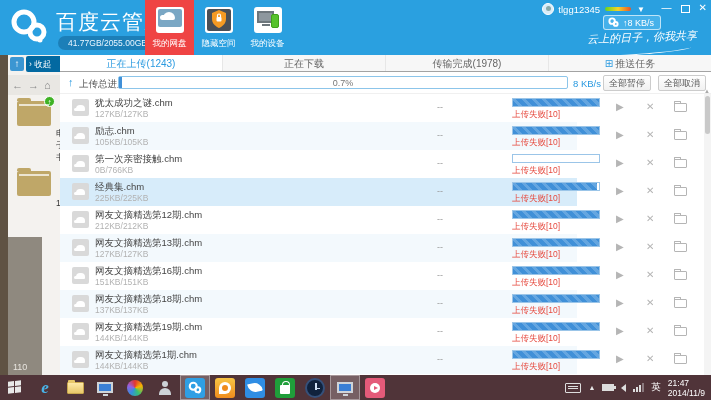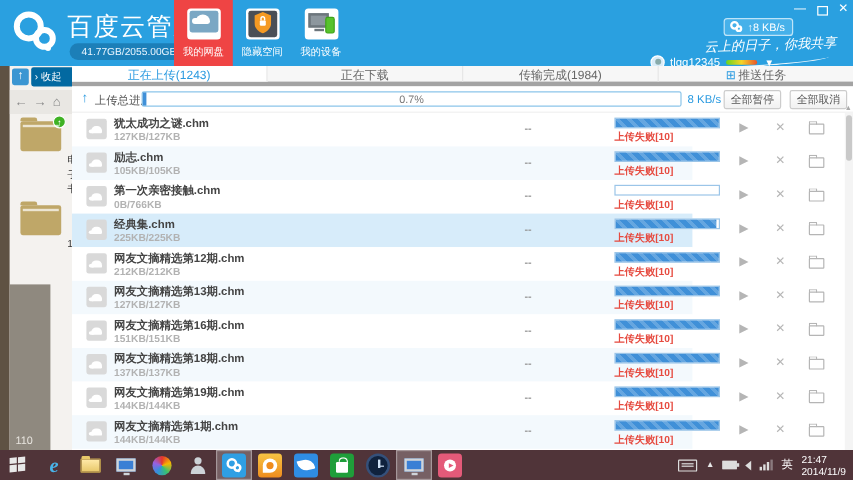--- a/index.html
+++ b/index.html
@@ -19,21 +19,21 @@
   .nav-tab .lbl { color:#fff; font-size:8.5px; margin-top:5px; white-space:nowrap; }
   .ic-drive-inner { position:absolute; left:2px; top:2px; right:2px; bottom:6px; background:#7aa7c4; border-radius:2px; }
   .ic-cloud { position:absolute; left:7px; top:5px; width:12px; height:8px; background:#fff; border-radius:6px 6px 2px 2px; }
   .ic-cloud:before { content:""; position:absolute; left:-3px; top:3px; width:7px; height:5px; background:#fff; border-radius:4px; }
   .ic-dark { position:absolute; inset:2px; background:#4a4f56; border-radius:2px; }
   .ic-shield { position:absolute; left:7px; top:3px; }
   .ic-monitor { position:absolute; left:3px; top:4px; width:17px; height:12px; background:#8d979e; border:2px solid #6d767c; }
   .ic-monitor-base { position:absolute; left:8px; top:17px; width:8px; height:2px; background:#6d767c; }
   .ic-phone { position:absolute; right:3px; top:7px; width:8px; height:14px; background:#57c22d; border-radius:2px; border:1px solid #3fa31a; }
 
-  .user-area { right:66px; top:3px; display:flex; align-items:center; color:#fff;margin-top:43px; }
+  .user-area { right:66px; top:3px; display:flex; align-items:center; color:#fff; }
   .avatar { width:12px; height:12px; border-radius:50%; background:#d9ecf8; border:1px solid #fff; margin-right:4px; position:relative; overflow:hidden; }
   .avatar:before { content:""; position:absolute; left:3px; top:2px; width:5px; height:5px; border-radius:50%; background:#8aa; }
   .username { font-size:9.5px; }
   .level-bar { width:26px; height:4px; margin-left:5px; border-radius:2px; background:linear-gradient(90deg,#67d41f,#f5d327,#e8542a); }
   .caret { font-size:8px; margin-left:6px; }
   .win-btns { right:4px; top:2px; display:flex; align-items:center; gap:9px; color:#fff; }
   .wb { font-size:10px; line-height:12px; cursor:pointer; }
   .wb-max { width:9px; height:8px; border:1px solid #fff; margin-top:2px; }
   .speed-pill { right:50px; top:15px; display:flex; align-items:center; gap:3px; background:#46b1ea; border:1px solid rgba(255,255,255,.65); border-radius:3px; padding:1px 6px 1px 3px; color:#fff; font-size:9px; }
   .slogan { right:14px; top:30px; color:#fff; font-size:11px; font-style:italic; transform:rotate(-2deg); }
@@ -48,39 +48,39 @@
   .folder-ic { width:34px; height:25px; background:#bfa768; border-radius:2px; margin:6px auto 2px; position:relative; }
   .folder-ic:before { content:""; position:absolute; left:0; top:-3px; width:14px; height:3px; background:#bfa768; border-radius:2px 2px 0 0; }
   .folder-ic:after { content:""; position:absolute; left:2px; top:3px; right:2px; height:2px; background:rgba(255,255,255,.7); }
   .folder-lbl { font-size:8.5px; color:#333;padding-left:48px; }
   .sync-badge { position:absolute; right:-4px; top:-5px; width:11px; height:11px; background:#3fb224; border-radius:50%; color:#fff; font-size:8px; line-height:11px; text-align:center; border:1px solid #fff; }
   .bg-lower { position:absolute; left:0; top:182px; width:34px; height:138px; background:#8f897f; }
   .item-count { position:absolute; left:5px; bottom:3px; color:#e8e5df; font-size:9px; }
 
   
   .panel { left:60px; top:55px; width:651px; height:320px; background:#fff; }
-  .p-tabs { position:absolute; left:0; top:0; width:651px; height:17px; background:#f7f7f7; border-bottom:4px solid #a3a3a3; display:flex; }
+  .p-tabs { position:absolute; left:0; top:0; width:651px; height:17px; background:#f7f7f7; border-bottom:1px solid #a3a3a3; display:flex; }
   .p-tab { flex:1; text-align:center; font-size:10px; color:#666; line-height:17px; border-right:1px solid #e7e7e7; cursor:pointer; }
   .p-tab:last-child { border-right:none; }
   .p-tab.active { background:#fff; color:#2a9ae0; }
   .p-tab .push-ic { color:#2a9ae0; margin-right:2px; font-size:10px; }
 
   .p-summary { position:absolute; left:0; top:17px; width:651px; height:22px; background:#fff; border-bottom:1px solid #f0f0f0; }
   .sum-arrow { position:absolute; left:8px; top:4px; color:#2a9ae0; font-size:11px; }
   .sum-label { position:absolute; left:19px; top:6px; font-size:9.5px; color:#555; white-space:nowrap; }
   .sum-bar { position:absolute; left:58px; top:4px; width:450px; height:13px; border:1px solid #8cc5ea; border-radius:2px; background:#fff; }
   .sum-fill { position:absolute; left:0; top:0; bottom:0; background:#4090d8; }
   .sum-pct { position:absolute; left:0; right:0; top:1px; text-align:center; font-size:9px; color:#777; }
   .sum-speed { position:absolute; left:513px; top:6px; color:#2a9ae0; font-size:9.5px; white-space:nowrap; }
   .sum-btn { position:absolute; top:3px; width:48px; height:16px; border:1px solid #ccc; border-radius:2px; background:linear-gradient(#fff,#f1f1f1); font-size:9px; color:#555; text-align:center; line-height:15px; cursor:pointer; white-space:nowrap; }
   .btn-pause { left:543px; } .btn-cancel { left:598px; }
   .scroll-up { position:absolute; left:644px; top:16px; font-size:6px; color:#aaa; }
 
   .file-list { position:absolute; left:0; top:39px; width:651px; height:281px; overflow:hidden; }
-  .row { position:relative; width:517px; height:28px; background:#fff;font-weight:bold; }
+  .row { position:relative; width:517px; height:28px; background:#fff; }
   .row.alt { background:#f3f9fd; }
   .row.selected { background:#d7ecfa;padding-left:28px; }
   .f-ic { position:absolute; left:12px; top:5px; width:17px; height:17px; background:#d9d9d9; border-radius:2px; }
   .f-ic:before { content:""; position:absolute; left:4px; top:6px; width:9px; height:6px; background:#fff; border-radius:4px 4px 1px 1px; }
   .f-ic:after { content:""; position:absolute; left:2px; top:9px; width:5px; height:3px; background:#fff; border-radius:3px; }
   .f-name { position:absolute; left:35px; top:3px; font-size:9.5px; color:#444; white-space:nowrap; }
   .f-size { position:absolute; left:35px; top:15px; font-size:8.5px; color:#b2b2b2; }
   .f-speed { position:absolute; left:370px; top:8px; width:20px; text-align:center; font-size:9px; color:#999; }
   .f-bar { position:absolute; left:452px; top:4px; width:88px; height:9px; border:1px solid #9bc5e8; background:#fff; }
   .f-fill { position:absolute; left:0; top:0; bottom:0; background:repeating-linear-gradient(45deg,#4090d8 0 4px,#65a6e0 4px 7px); }
@@ -228,21 +228,21 @@
   </div>
   <div class="bg-lower">
     <span class="item-count">110</span>
   </div>
 </div>
 
 <div class="abs panel">
   <div class="p-tabs">
     <div class="p-tab active">正在上传(1243)</div>
     <div class="p-tab">正在下载</div>
-    <div class="p-tab">传输完成(1984)</div>
+    <div class="p-tab">传输完成(1978)</div>
     <div class="p-tab"><span class="push-ic">⊞</span><span>推送任务</span></div>
   </div>
 
   <div class="p-summary">
     <span class="sum-arrow">↑</span>
     <span class="sum-label">上传总进度</span>
     <span class="sum-bar">
       <span class="sum-fill" style="width: 0.7%;"></span>
       <span class="sum-pct">0.7%</span>
     </span>

